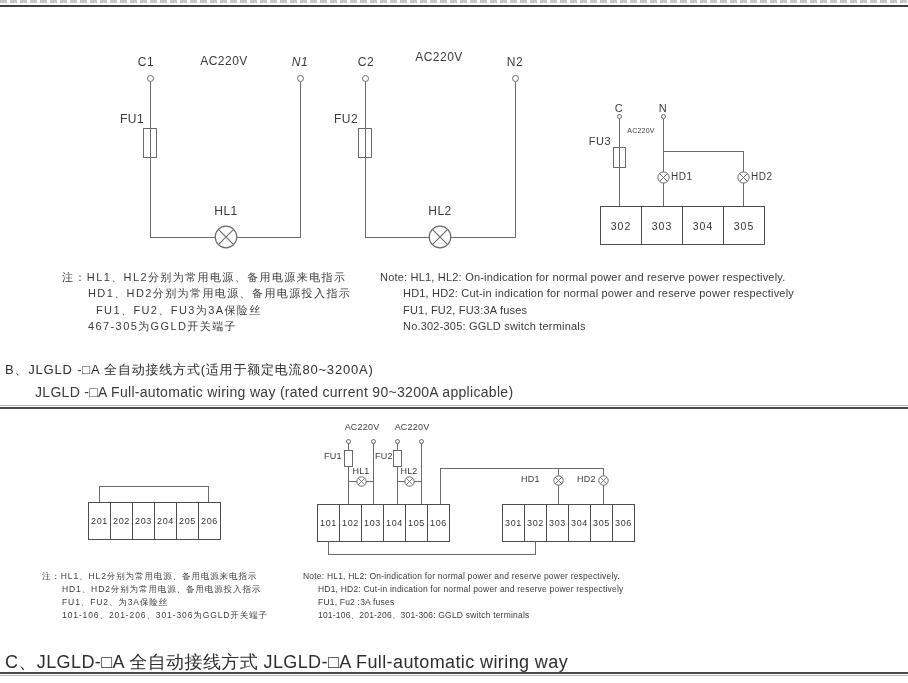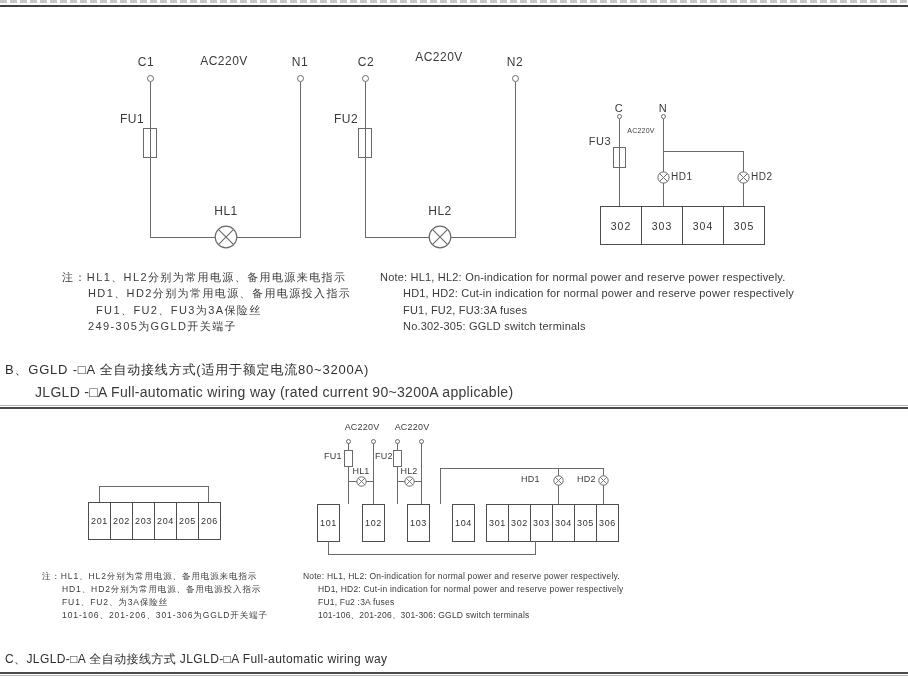--- a/index.html
+++ b/index.html
@@ -11,21 +11,21 @@
   .f11{font-size:11px;letter-spacing:.5px;}
   .f10{font-size:10px;letter-spacing:.5px;}
   .f9{font-size:9px;letter-spacing:.2px;}
   .f7{font-size:7px;letter-spacing:.2px;}
   .note1{font-size:11px;letter-spacing:.2px;}
   .note1cn{font-size:11px;letter-spacing:1.4px;}
   .note2{font-size:8.5px;letter-spacing:.2px;}
   .note2cn{font-size:8.5px;letter-spacing:.9px;}
   .h1{font-size:13px;letter-spacing:.8px;color:#2e2e2e;}
   .h2{font-size:14px;letter-spacing:.3px;color:#3a3a3a;}
-  .h3{font-size:12px;letter-spacing:.4px;color:#2e2e2e;}
+  .h3{font-size:18px;letter-spacing:.4px;color:#2e2e2e;}
   .wv{position:absolute;width:1px;background:#6a6a6a;}
   .wh{position:absolute;height:1px;background:#6a6a6a;}
   .term{position:absolute;width:7px;height:7px;border:1px solid #6a6a6a;border-radius:50%;background:#fff;box-sizing:border-box;}
   .term-s{position:absolute;width:5px;height:5px;border:1px solid #6a6a6a;border-radius:50%;background:#fff;box-sizing:border-box;}
   .fuse{position:absolute;border:1px solid #6a6a6a;background:transparent;box-sizing:border-box;}
   .lamp{position:absolute;}
   .block{position:absolute;display:flex;}
   .cellA{width:42px;height:39px;border:1px solid #4d4d4d;box-sizing:border-box;background:#fff;
          display:flex;align-items:center;justify-content:center;font-size:10.5px;letter-spacing:1px;color:#333;}
   .cellB{width:23px;height:38px;border:1px solid #4d4d4d;box-sizing:border-box;background:#fff;
@@ -39,21 +39,21 @@
 
 <div id="page">
 
   <div style="position:absolute;left:0;top:0;width:908px;height:3px;
               background:repeating-linear-gradient(90deg,#c6c6c6 0 7px,transparent 7px 10px);"></div>
   <div class="rule" style="top:5px;height:2px;background:#3f3f3f;"></div>
 
   <div>
     <div class="lbl f12 c" style="left:146px;top:56px;">C1</div>
     <div class="lbl f12 c" style="left:224px;top:55px;">AC220V</div>
-    <div class="lbl f12 c" style="left:300px;top:56px;">N1</div>
+    <div class="lbl f12 c" style="left:300px;top:56px;font-style:italic;">N1</div>
     <div class="term" style="left:147px;top:75px;"></div>
     <div class="term" style="left:297px;top:75px;"></div>
     <div class="wv" style="left:150px;top:82px;height:155px;"></div>
     <div class="wv" style="left:300px;top:82px;height:155px;"></div>
     <div class="wh" style="left:150px;top:237px;width:151px;"></div>
     <div class="lbl f12 c" style="left:132px;top:113px;">FU1</div>
     <div class="fuse" style="left:143px;top:128px;width:14px;height:30px;"></div>
     <div class="lbl f12 c" style="left:226px;top:205px;">HL1</div>
     <svg class="lamp" width="24" height="24" style="left:214px;top:225px;">
       <circle cx="12" cy="12" r="10.8" fill="#fff" stroke="#6a6a6a" stroke-width="1.2"></circle>
@@ -110,29 +110,29 @@
       <div class="cellA">303</div>
       <div class="cellA">304</div>
       <div class="cellA">305</div>
     </div>
   </div>
 
   <div>
     <div class="lbl note1cn" style="left:62px;top:271px;">注：HL1、HL2分别为常用电源、备用电源来电指示</div>
     <div class="lbl note1cn" style="left:88px;top:287px;">HD1、HD2分别为常用电源、备用电源投入指示</div>
     <div class="lbl note1cn" style="left:96px;top:304px;">FU1、FU2、FU3为3A保险丝</div>
-    <div class="lbl note1cn" style="left:88px;top:320px;">249-305为GGLD开关端子</div>
+    <div class="lbl note1cn" style="left:88px;top:320px;">467-305为GGLD开关端子</div>
     <div class="lbl note1" style="left:380px;top:271px;">Note: HL1, HL2: On-indication for normal power and reserve power respectively.</div>
     <div class="lbl note1" style="left:403px;top:287px;">HD1, HD2: Cut-in indication for normal power and reserve power respectively</div>
     <div class="lbl note1" style="left:403px;top:304px;">FU1, FU2, FU3:3A fuses</div>
     <div class="lbl note1" style="left:403px;top:320px;">No.302-305: GGLD switch terminals</div>
   </div>
 
   <div>
-    <div class="lbl h1" style="left:5px;top:363px;">B、GGLD -□A 全自动接线方式(适用于额定电流80~3200A)</div>
+    <div class="lbl h1" style="left:5px;top:363px;">B、JLGLD -□A 全自动接线方式(适用于额定电流80~3200A)</div>
     <div class="lbl h2" style="left:35px;top:385px;">JLGLD -□A Full-automatic wiring way (rated current 90~3200A applicable)</div>
     <div class="rule" style="top:405px;height:1px;background:#b5b5b5;"></div>
     <div class="rule" style="top:407px;height:2px;background:#4a4a4a;"></div>
   </div>
 
   <div>
     <div class="lbl f9 c" style="left:362px;top:423px;">AC220V</div>
     <div class="lbl f9 c" style="left:412px;top:423px;">AC220V</div>
     <div class="term-s" style="left:345.5px;top:438.5px;"></div>
     <div class="term-s" style="left:370.5px;top:438.5px;"></div>
@@ -180,29 +180,29 @@
 
     <div class="bracket" style="left:99px;top:486px;width:110px;height:17px;border-bottom:1px solid #6a6a6a;"></div>
     <div class="block" style="left:88px;top:502px;">
       <div class="cellB">201</div>
       <div class="cellB">202</div>
       <div class="cellB">203</div>
       <div class="cellB">204</div>
       <div class="cellB">205</div>
       <div class="cellB">206</div>
     </div>
-    <div class="block" style="left:317px;top:504px;gap:23px;">
+    <div class="block" style="left:317px;top:504px;">
       <div class="cellB">101</div>
       <div class="cellB">102</div>
       <div class="cellB">103</div>
       <div class="cellB">104</div>
       <div class="cellB">105</div>
       <div class="cellB">106</div>
     </div>
-    <div class="block" style="left:486px;top:504px;">
+    <div class="block" style="left:502px;top:504px;">
       <div class="cellB">301</div>
       <div class="cellB">302</div>
       <div class="cellB">303</div>
       <div class="cellB">304</div>
       <div class="cellB">305</div>
       <div class="cellB">306</div>
     </div>
 
     <div class="wv" style="left:328px;top:541px;height:13px;"></div>
     <div class="wh" style="left:328px;top:554px;width:208px;"></div>

